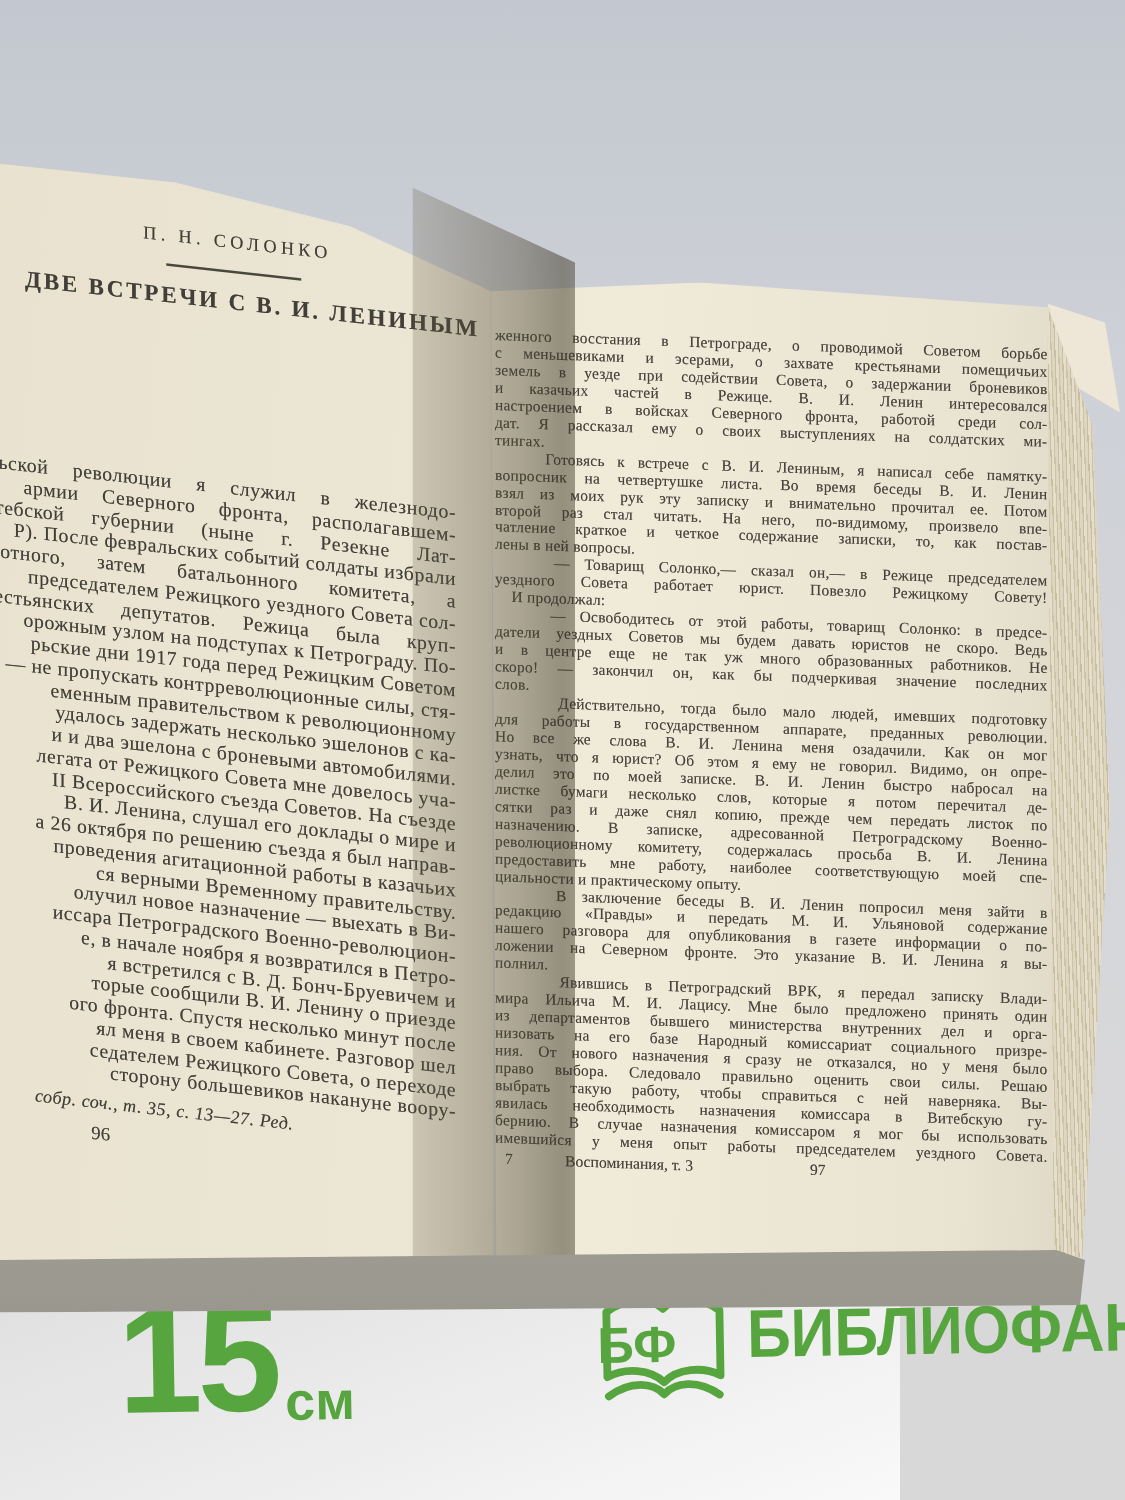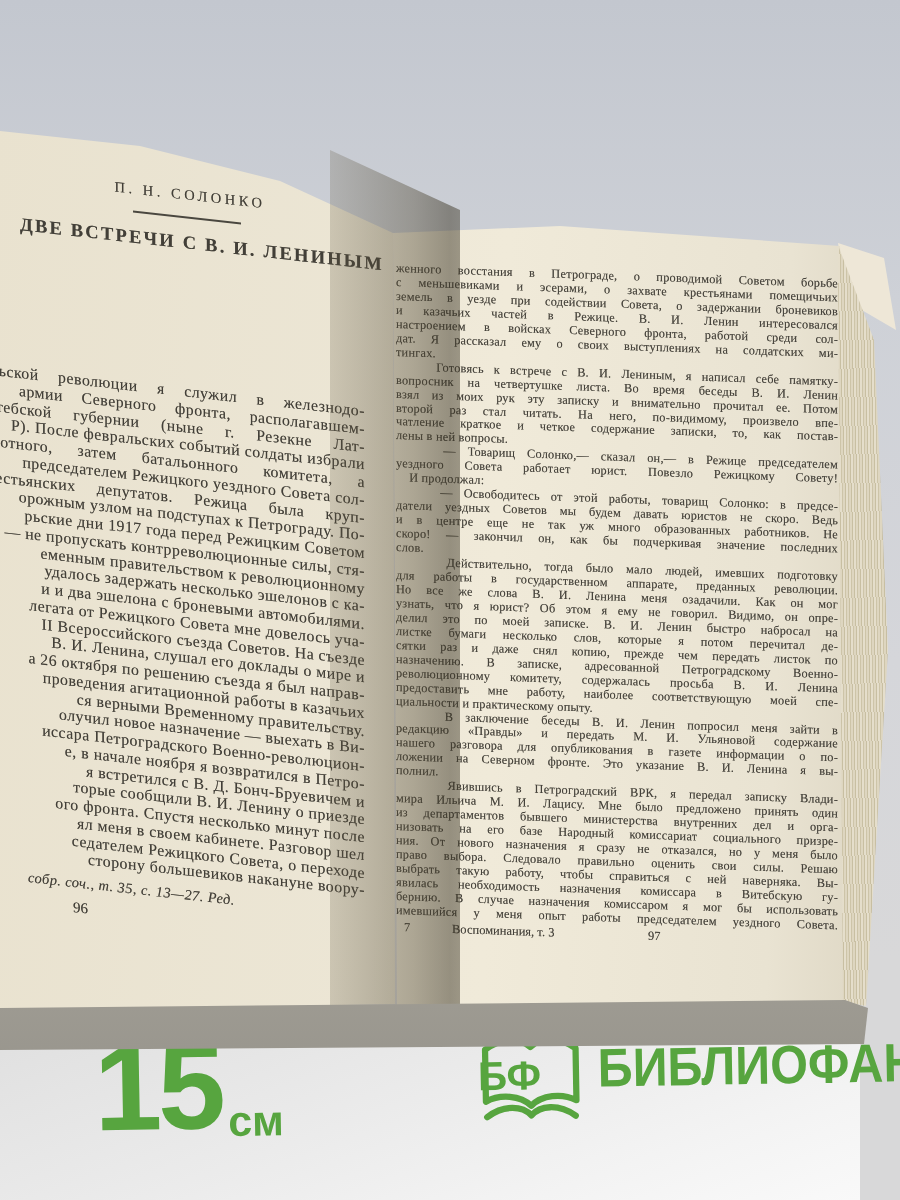--- a/index.html
+++ b/index.html
@@ -51,21 +51,21 @@
     font-size:12.35px;line-height:13.95px;letter-spacing:.2px;}
   .rp-footer{position:absolute;left:0;top:680px;width:442px;font-size:12.5px;}
   .rp-footer .sig{position:absolute;left:8px;}
   .rp-footer .ed{position:absolute;left:56px;}
   .rp-footer .pg{position:absolute;left:252px;}
 
   .ln{white-space:pre-wrap;}
   .ln.j{text-align:justify;text-align-last:justify;}
 
   
-  .card{position:absolute;left:0;top:1034px;width:860px;height:166px;
+  .card{position:absolute;left:0;top:1034px;width:720px;height:166px;
     background:linear-gradient(160deg,#e0e0e0 0%,#ebebeb 45%,#f3f3f3 75%,#f9f9f9 100%);}
   .card-inner{position:absolute;inset:0;transform:rotate(-1deg);transform-origin:60px 60px;}
   .tick{position:absolute;left:76px;top:0;width:16px;height:12px;background:#57a53f;}
   .measure{position:absolute;left:94px;top:-6px;color:#57a53f;
     font-family:"Liberation Sans","DejaVu Sans",sans-serif;font-weight:bold;}
   .measure .big{font-size:122px;line-height:1;letter-spacing:-4px;}
   .measure .unit{font-size:43px;margin-left:6px;vertical-align:-8px;}
   .logo{position:absolute;left:478px;top:2px;display:flex;align-items:flex-start;}
   .logo svg{display:block;}
   .logo-name{margin-left:14px;margin-top:14px;color:#57a53f;

